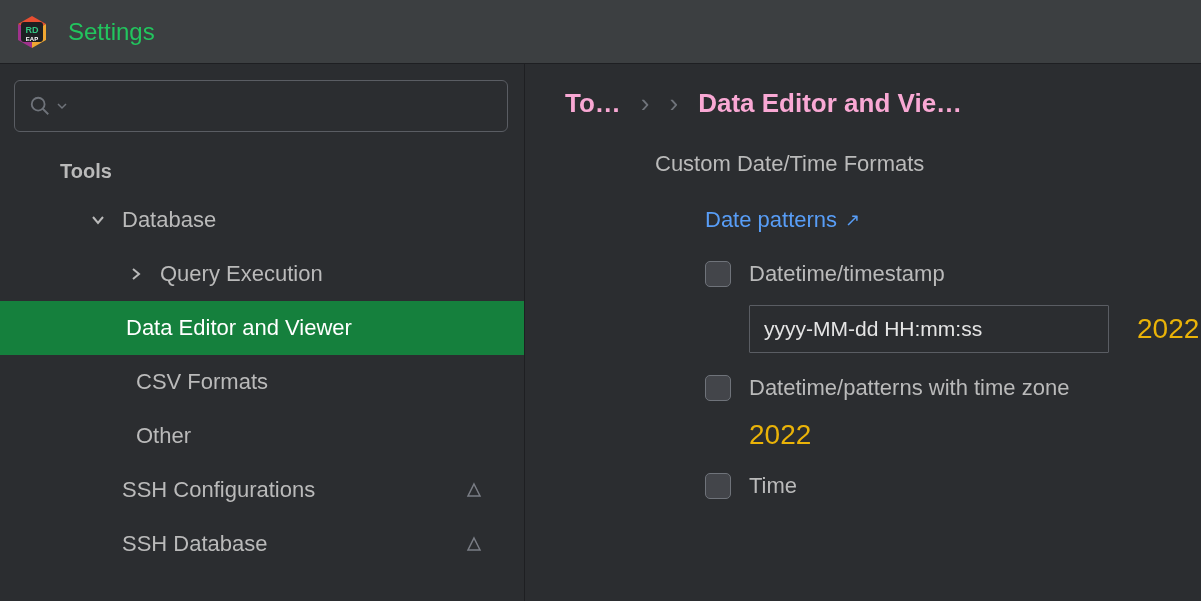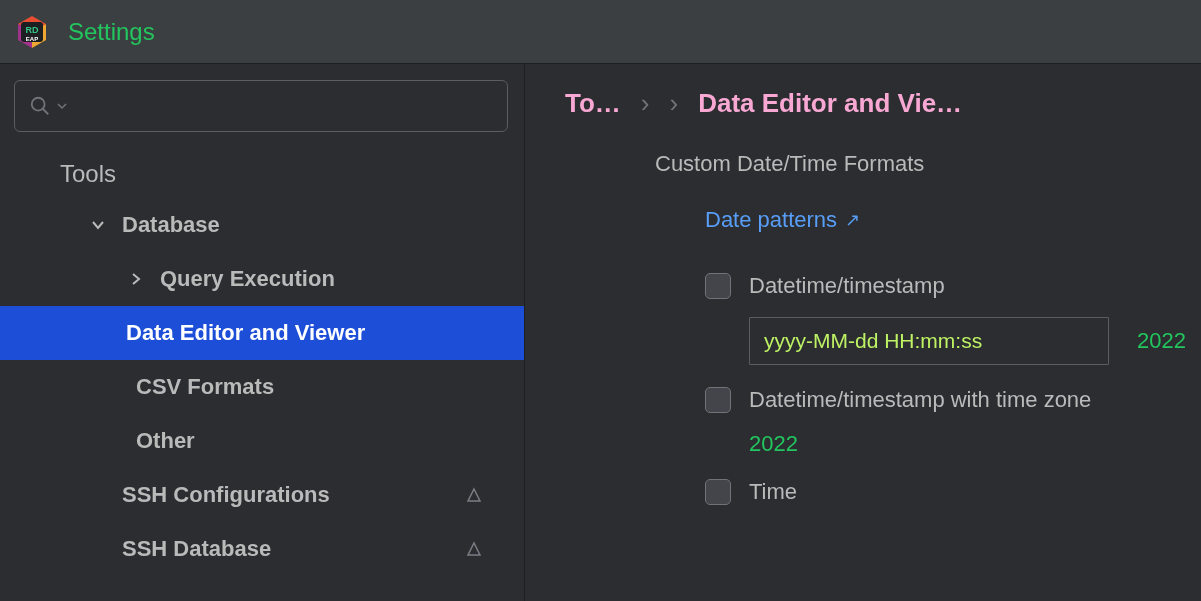--- a/index.html
+++ b/index.html
@@ -64,46 +64,45 @@
       flex: 1;
       background: transparent;
       border: none;
       outline: none;
       color: #bababa;
       font-size: 18px;
       height: 100%;
     }
     .tree { font-size: 22px; user-select: none; }
     .tree-heading {
-      font-weight: 400;
+      font-weight: 700;
       color: #bababa;
       padding: 10px 0 10px 50px;
-      font-size: 24px;
+      font-size: 20px;
     }
     .tree-item {
       display: flex;
       align-items: center;
       height: 54px;
       padding-left: 50px;
       color: #bababa;
       gap: 14px;
       cursor: default;
       white-space: nowrap;
-      font-weight: bold;
     }
     .tree-item .chev {
       width: 20px;
       display: inline-flex;
       justify-content: center;
       color: #bababa;
     }
     .indent-1 { padding-left: 78px; }
     .indent-2 { padding-left: 116px; }
     .tree-item.selected {
-      background: #1d4ed8;
+      background: #15803d;
       color: #ffffff;
       margin-left: -10px;
       margin-right: -10px;
       padding-left: 126px;
     }
     .tree-item .mod-icon {
       margin-left: auto;
       margin-right: 32px;
       color: #7a7d85;
       display:flex;
@@ -130,21 +129,21 @@
     .breadcrumb .sep { color: #6f737a; font-weight: 400; }
     .section-title {
       font-size: 22px;
       color: #bababa;
       margin-bottom: 30px;
       padding-left: 90px;
       font-weight: 400;
     }
     .link-row {
       padding-left: 140px;
-      margin-bottom: 40px;
+      margin-bottom: 28px;
       display: flex;
       align-items: center;
       gap: 8px;
     }
     .link {
       color: #589df6;
       font-size: 22px;
       cursor: pointer;
     }
     .ext-icon { color: #589df6; font-size: 18px; }
@@ -174,28 +173,28 @@
       align-items: center;
       gap: 28px;
       padding-left: 44px;
     }
     .text-input {
       width: 360px;
       height: 48px;
       background: transparent;
       border: 1px solid #5a5d63;
       border-radius: 1px;
-      color: #bef264;
+      color: #e5e5e5;
       font-size: 21px;
       padding: 0 14px;
       outline: none;
     }
     .preview {
-      color: #22c55e;
-      font-size: 22px;
+      color: #eab308;
+      font-size: 28px;
       white-space: nowrap;
     }
   </style>
 </head>
 <body>
 
 <div class="titlebar">
   <div class="app-icon">
     <svg width="32" height="32" viewBox="0 0 32 32">
       <polygon points="2,8 16,0 30,8 16,16" fill="#e84e31"></polygon>
@@ -305,21 +304,21 @@
       </div>
       <div class="input-row">
         <input class="text-input" type="text" value="yyyy-MM-dd HH:mm:ss" style="">
         <span class="preview">2022</span>
       </div>
     </div>
 
     <div class="field-block">
       <div class="check-row">
         <div class="checkbox"></div>
-        <span class="check-label">Datetime/timestamp with time zone</span>
+        <span class="check-label">Datetime/patterns with time zone</span>
       </div>
       <div class="input-row">
         <span class="preview">2022</span>
       </div>
     </div>
 
     <div class="field-block">
       <div class="check-row">
         <div class="checkbox"></div>
         <span class="check-label">Time</span>

